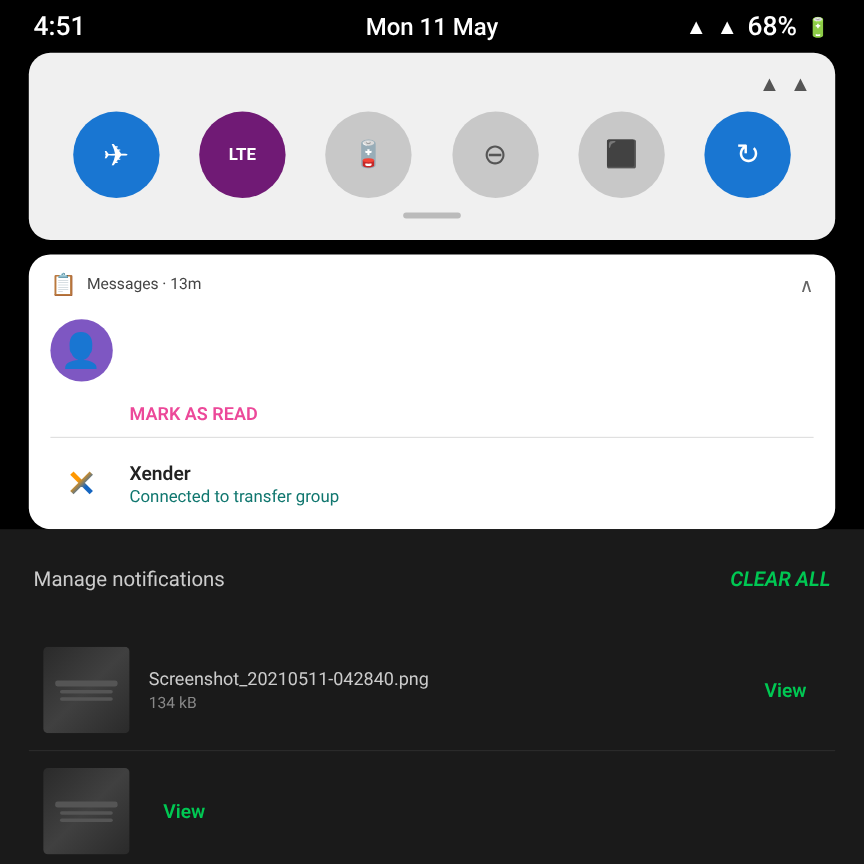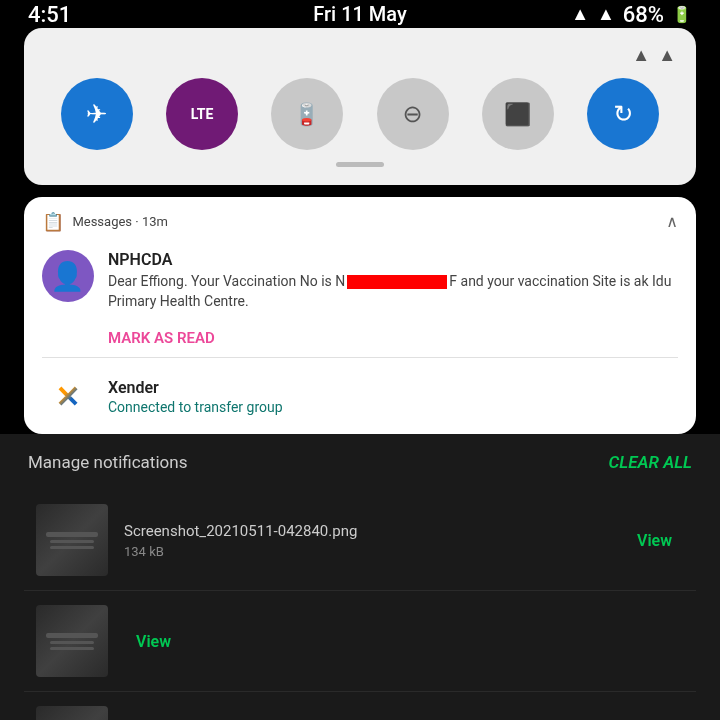--- a/index.html
+++ b/index.html
@@ -9,21 +9,21 @@
       height: 720px;
       background: #000;
       font-family: 'Roboto', Arial, sans-serif;
       overflow: hidden;
       position: relative;
     }
 
     
     .status-bar {
       background: #000;
-      height: 28px;
+      height: 44px;
       display: flex;
       align-items: center;
       justify-content: space-between;
       padding: 0 28px;
       color: #fff;
       font-size: 22px;
       font-weight: 500;
     }
 
     .status-bar-left { display: flex; align-items: center; gap: 8px; }
@@ -184,21 +184,21 @@
     .xender-content { flex: 1; }
     .xender-name { font-size: 16px; font-weight: 600; color: #222; margin-bottom: 2px; }
     .xender-msg { font-size: 14px; color: #0f766e; }
 
     
     .bottom-bar {
       background: #1a1a1a;
       display: flex;
       justify-content: space-between;
       align-items: center;
-      padding: 18px 28px;
+      padding: 32px 28px;
       margin-top: 0;
     }
 
     .manage-notif {
       color: #ccc;
       font-size: 17px;
       cursor: pointer;
     }
 
     .clear-all {
@@ -266,21 +266,21 @@
       padding: 0 24px;
     }
   </style>
 </head>
 <body>
 
 <div class="status-bar">
   <div class="status-bar-left">
     <span>4:51</span>
   </div>
-  <div style="position:absolute;left:50%;transform:translateX(-50%);color:#fff;font-size:20px;font-weight:500;">Fri 11 May</div>
+  <div style="position:absolute;left:50%;transform:translateX(-50%);color:#fff;font-size:20px;font-weight:500;">Mon 11 May</div>
   <div class="status-bar-right">
     <span style="font-size:18px;">▲</span>
     <span style="font-size:18px;">▲</span>
     <span>68%</span>
     <span style="font-size:16px;">🔋</span>
   </div>
 </div>
 
 <div class="quick-settings">
   <div class="quick-settings-icons-top">
@@ -313,26 +313,20 @@
 <div class="notification-panel">
   <div class="notif-header">
     <span class="notif-header-icon">📋</span>
     <span class="notif-header-text">Messages · 13m</span>
     <span class="notif-chevron">∧</span>
   </div>
 
   <div class="notif-item">
     <div class="notif-avatar">
       <span>👤</span>
-    </div>
-    <div class="notif-content">
-      <div class="notif-app-name">NPHCDA</div>
-      <div class="notif-message">
-        <span>Dear Effiong. Your Vaccination No is N</span><span class="redacted"></span><span>F and your vaccination Site is ak Idu Primary Health Centre.</span>
-      </div>
     </div>
   </div>
   <div class="mark-as-read">MARK AS READ</div>
 
   <div class="notif-divider"></div>
 
   <div class="xender-item">
     <div class="xender-logo">
       <span class="xender-x">✕</span>
     </div>

